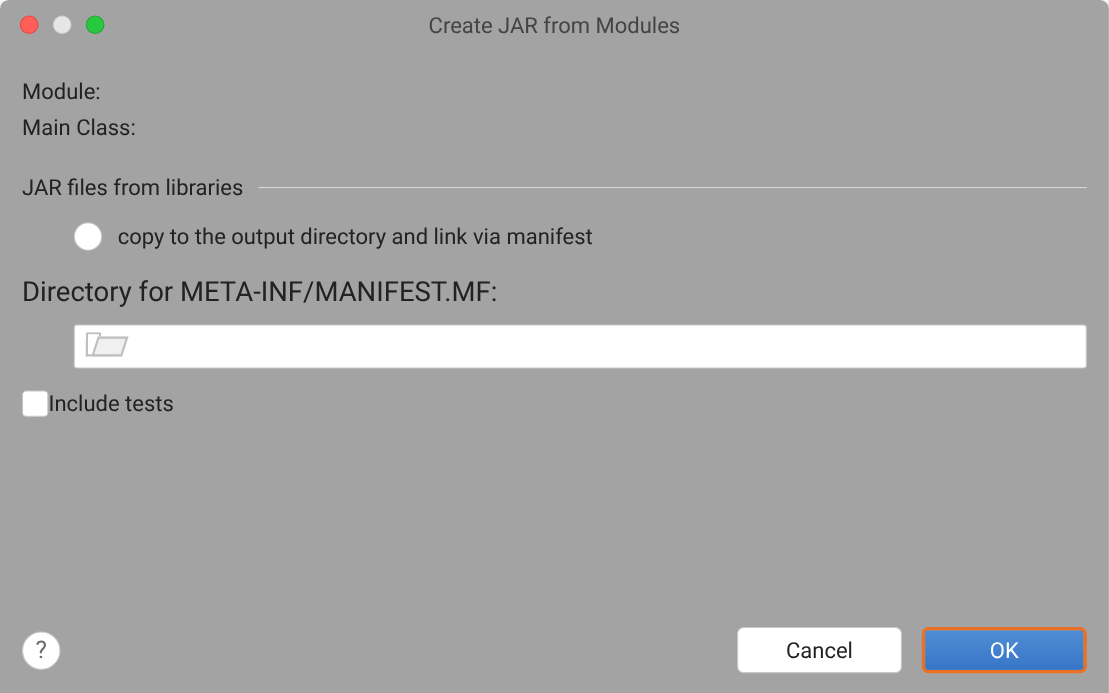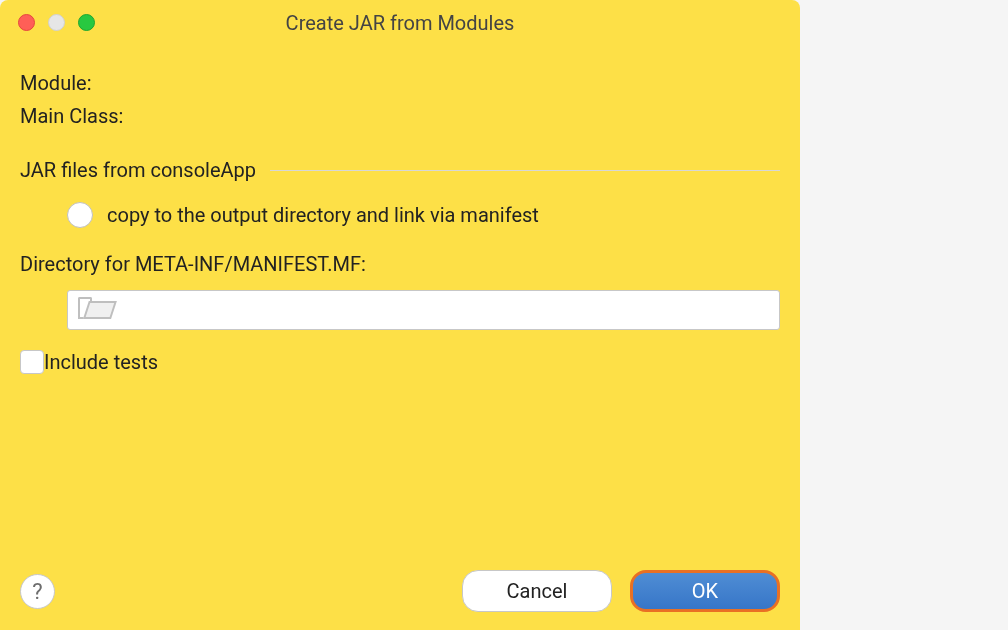--- a/index.html
+++ b/index.html
@@ -4,23 +4,23 @@
 <style>
   * { box-sizing: border-box; margin: 0; padding: 0; }
   body {
     font-family: -apple-system, BlinkMacSystemFont, "Segoe UI", Roboto, Helvetica, Arial, sans-serif;
     background: #f5f5f5;
     width: 1008px;
     height: 630px;
     overflow: hidden;
   }
   .window {
-    width: 800px;
+    width: 1008px;
     height: 630px;
-    background: #fde047;
+    background: #a3a3a3;
     border-radius: 8px 8px 0 0;
     position: relative;
   }
   .titlebar {
     height: 45px;
     display: flex;
     align-items: center;
     padding: 0 16px;
     position: relative;
   }
@@ -209,21 +209,21 @@
   }
   .radio-label {
     font-size: 20px;
     color: #222;
   }
 
   .dir-section {
     margin-top: 24px;
   }
   .dir-label {
-    font-size: 20px;
+    font-size: 25px;
     color: #222;
     margin-bottom: 14px;
   }
   .dir-row {
     padding-left: 47px;
   }
 
   .check-row {
     display: flex;
     align-items: center;
@@ -256,21 +256,21 @@
     display: flex;
     align-items: center;
     justify-content: center;
     color: #6d6d6d;
     font-size: 22px;
   }
   .spacer { flex: 1; }
   .btn {
     height: 42px;
     min-width: 150px;
-    border-radius: 16px;
+    border-radius: 6px;
     font-size: 20px;
     display: flex;
     align-items: center;
     justify-content: center;
     margin-left: 18px;
     cursor: pointer;
   }
   .btn-cancel {
     background: #fff;
     border: 1px solid #c7c7c7;
@@ -303,21 +303,21 @@
     <div class="form-row">
       <div class="form-label">Module:</div>
     </div>
 
     <div class="form-row">
       <div class="form-label">Main Class:</div>
     </div>
 
     <div class="section">
       <div class="section-header">
-        <div class="section-title">JAR files from consoleApp</div>
+        <div class="section-title">JAR files from libraries</div>
         <div class="section-line"></div>
       </div>
       <div class="radio-group">
         <div class="radio-row">
           <div class="radio"></div>
           <div class="radio-label">copy to the output directory and link via manifest</div>
         </div>
       </div>
     </div>
 

